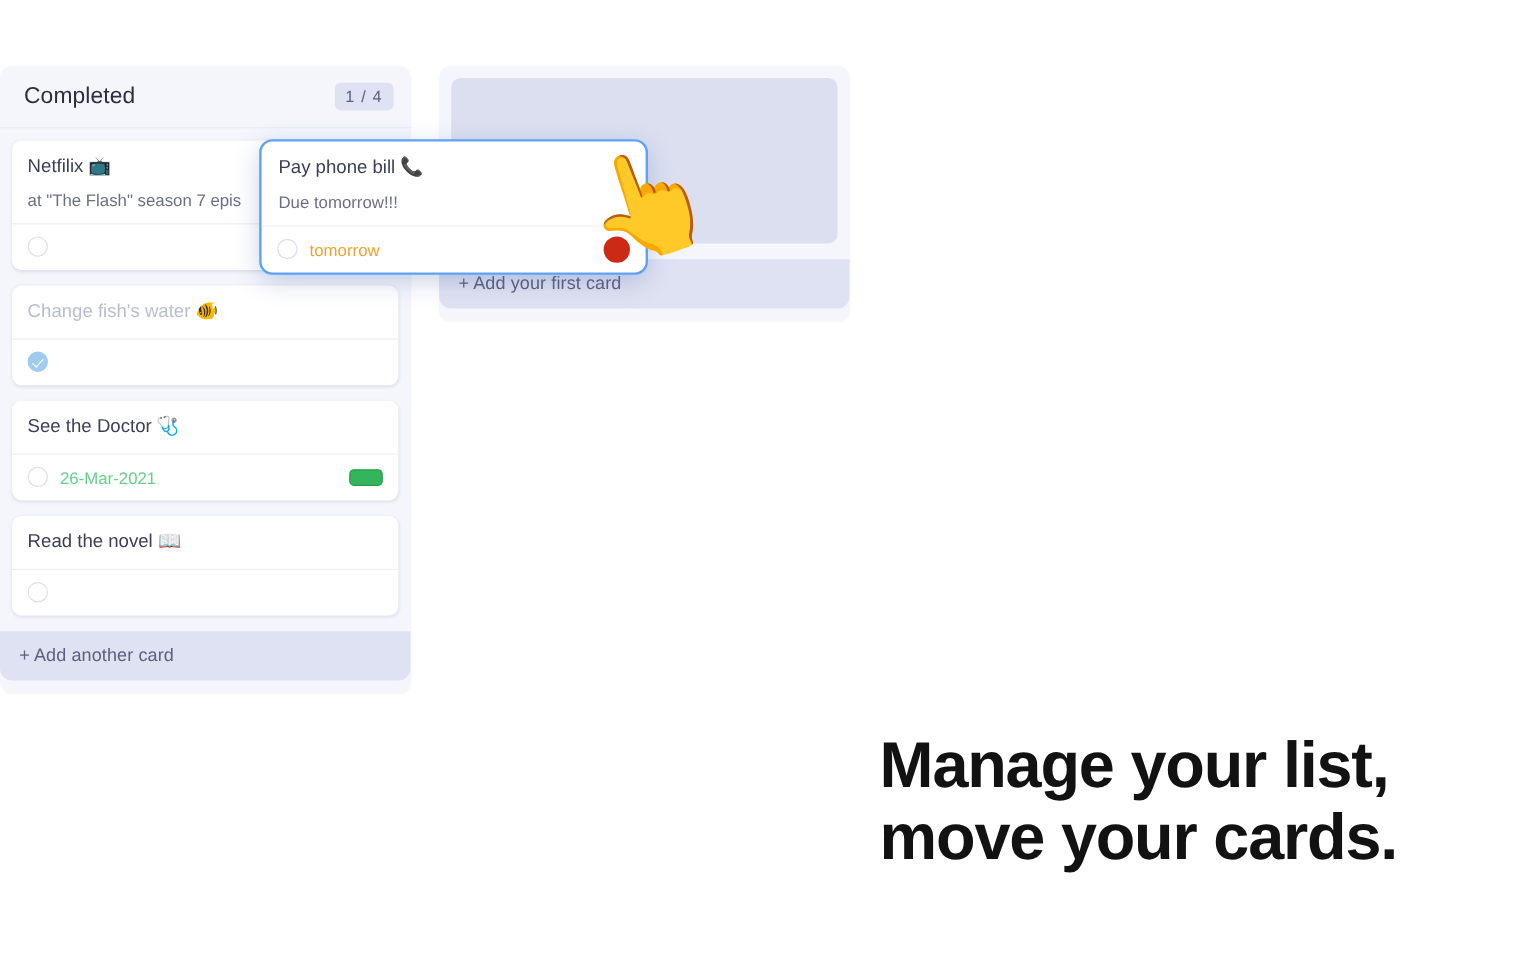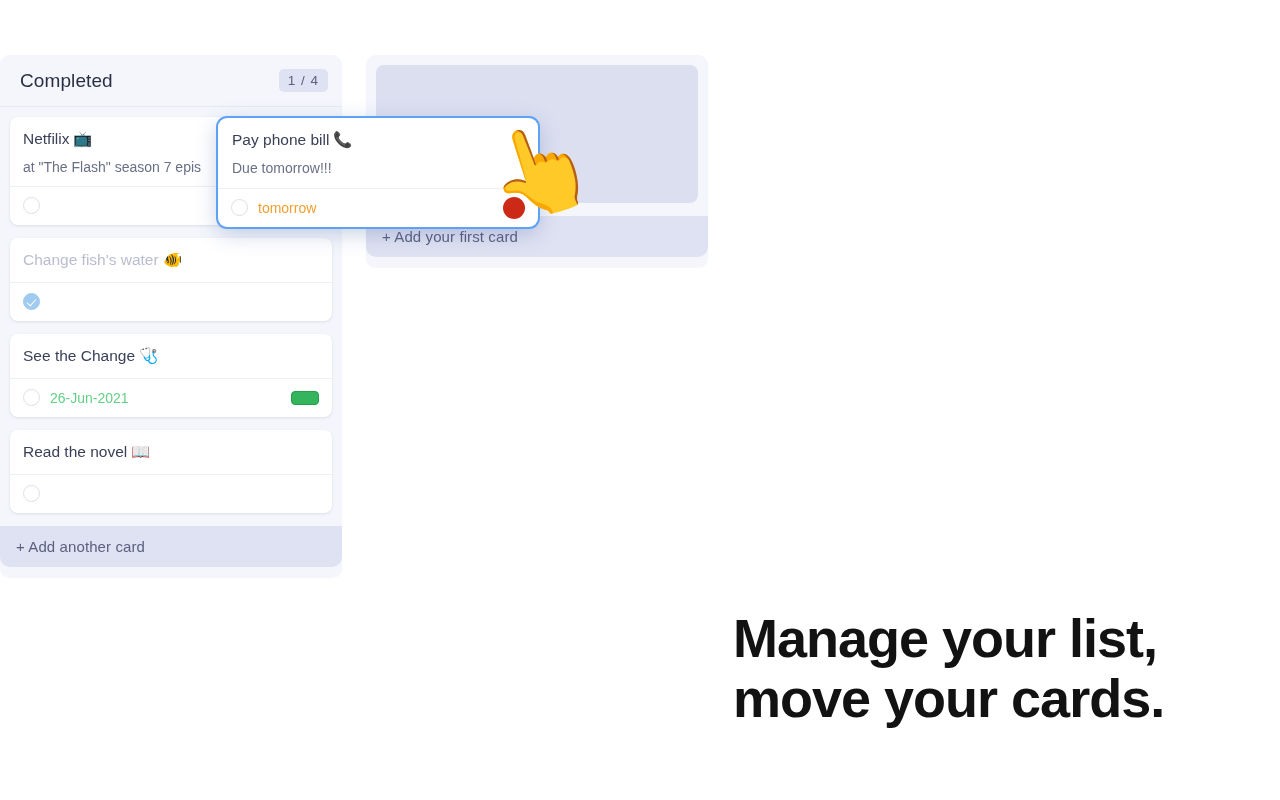--- a/index.html
+++ b/index.html
@@ -245,25 +245,25 @@
           <div class="card-main">
             <div class="card-title done">Change fish's water 🐠</div>
           </div>
           <div class="card-foot">
             <span class="chk checked"></span>
           </div>
         </div>
 
         <div class="card">
           <div class="card-main">
-            <div class="card-title">See the Change 🩺</div>
+            <div class="card-title">See the Doctor 🩺</div>
           </div>
           <div class="card-foot">
             <span class="chk"></span>
-            <span class="due-date">26-Jun-2021</span>
+            <span class="due-date">26-Mar-2021</span>
             <span class="label-pill"></span>
           </div>
         </div>
 
         <div class="card">
           <div class="card-main">
             <div class="card-title">Read the novel 📖</div>
           </div>
           <div class="card-foot">
             <span class="chk"></span>

